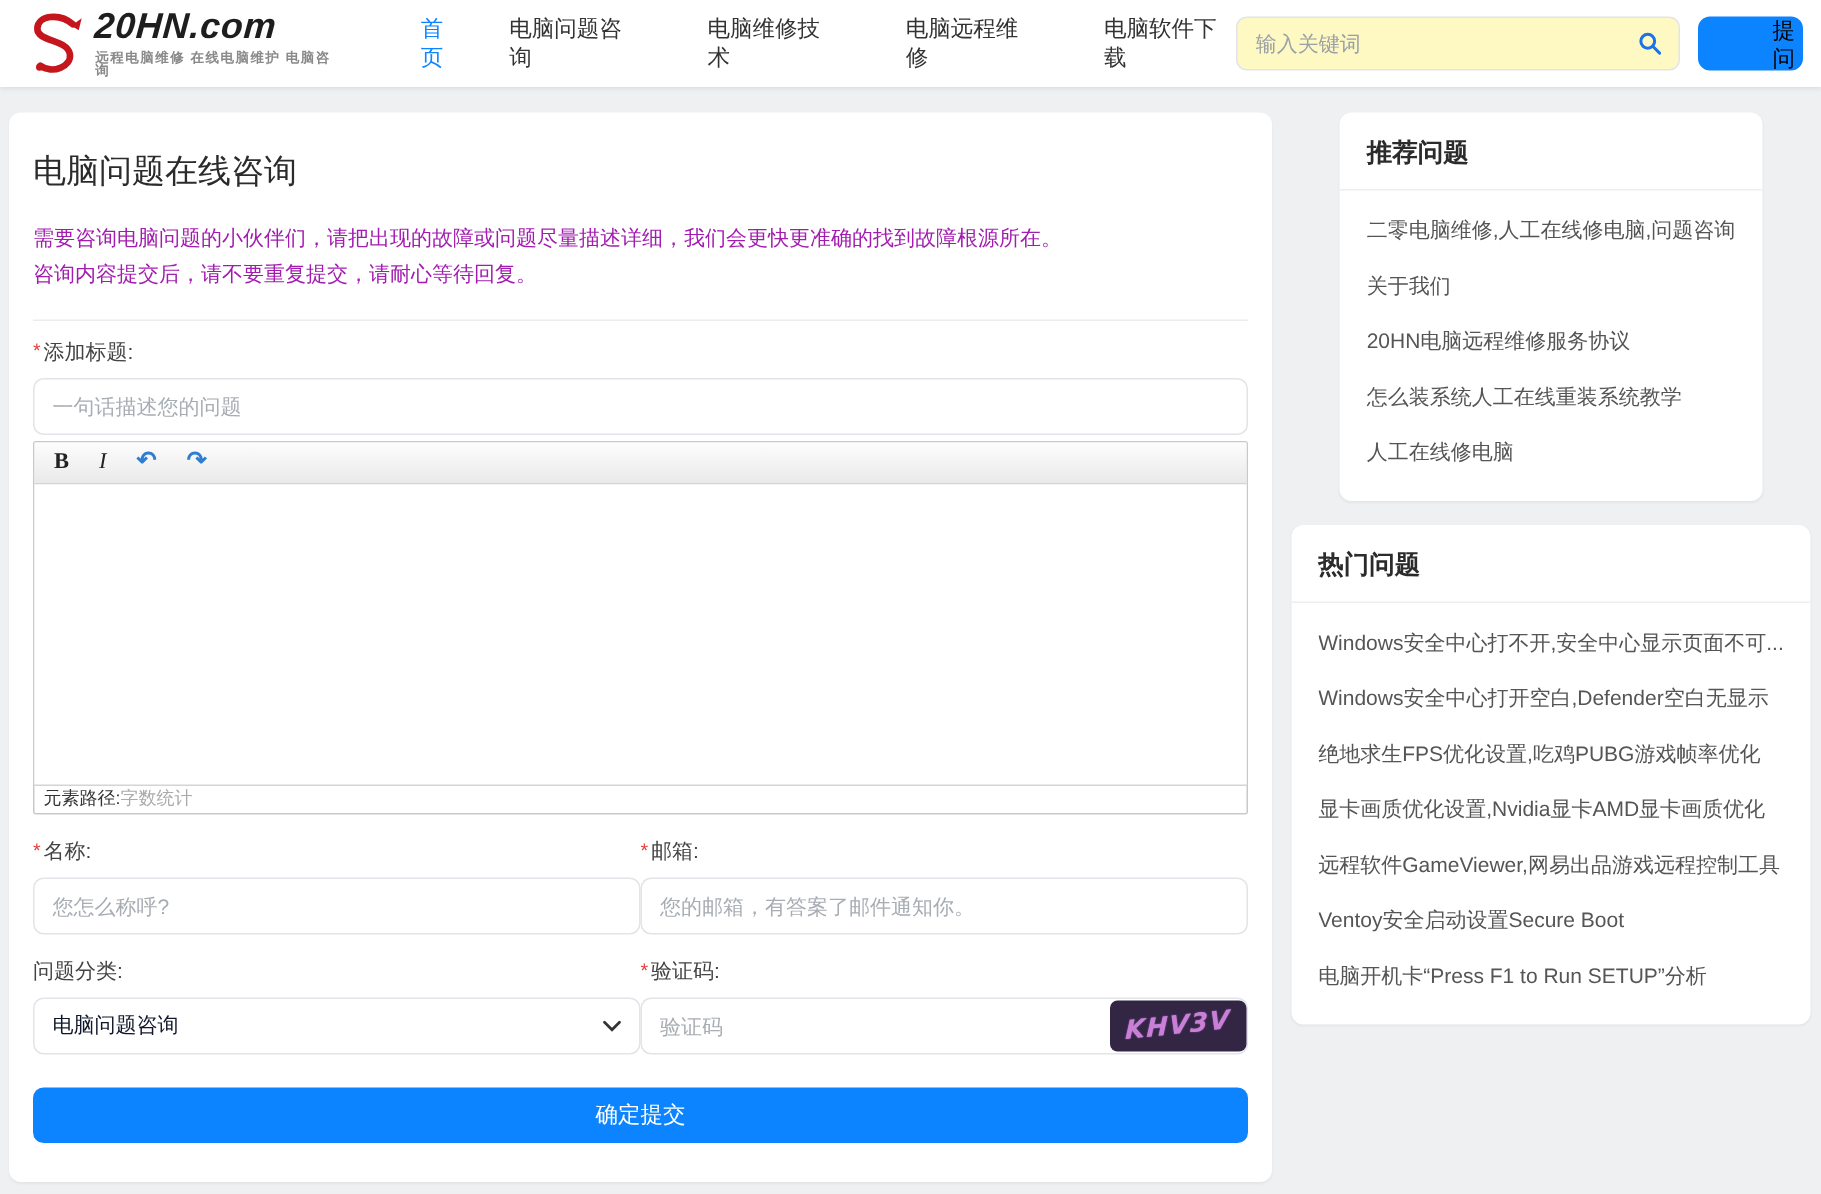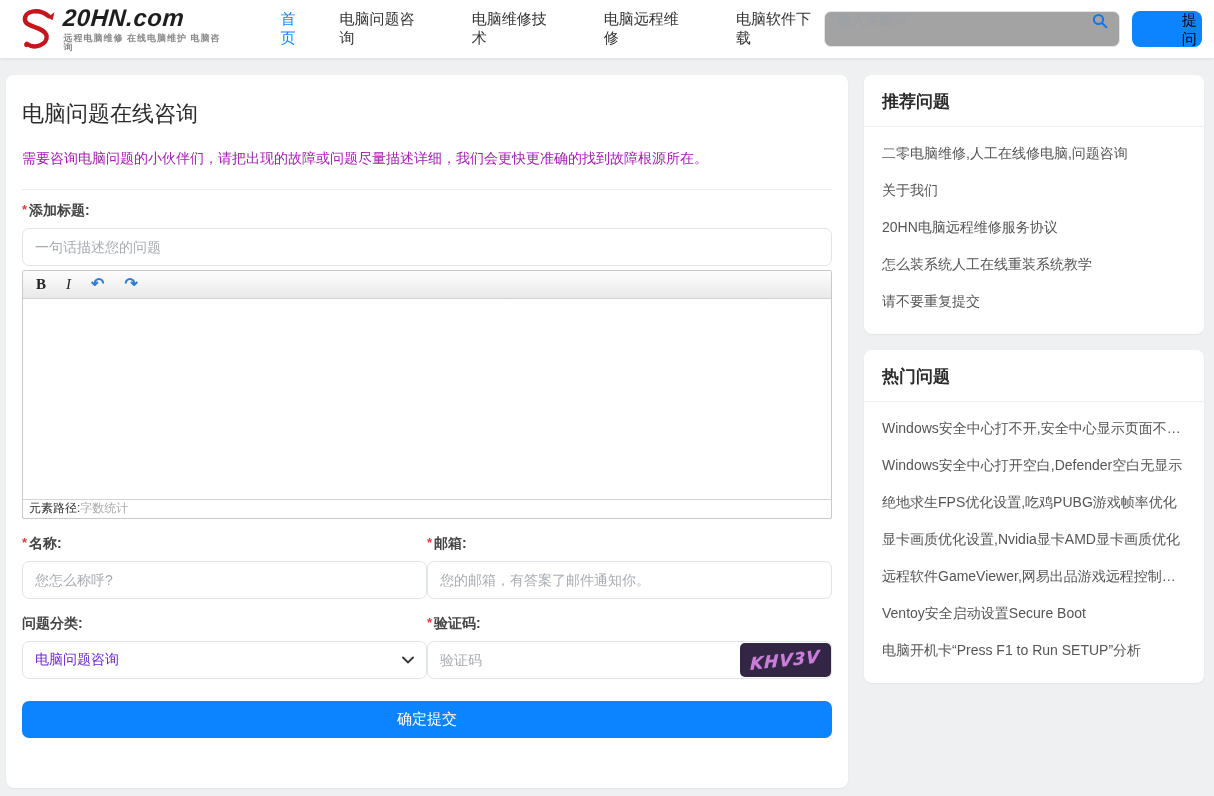--- a/index.html
+++ b/index.html
@@ -17,45 +17,45 @@
   .brand-text { display:flex; flex-direction:column; line-height:1; }
   .brand-name {
     font-size:24px; font-weight:800; color:#1e1e1e; font-style:italic;
     letter-spacing:.5px; transform:skewX(-4deg);
   }
   .brand-tagline { font-size:9px; color:#8a8a8a; margin-top:4px; letter-spacing:1px; font-weight:bold; }
   .nav { display:flex; align-items:center; gap:44px; margin-left:38px; }
   .nav a { text-decoration:none; font-size:15px; color:#333; cursor:pointer; }
   .nav a.active { color:#0d84ff;text-align:right; }
   .search-wrap {
-    margin-left:auto; width:300px; height:36px; background:#a3a3a3;
-    border:1px solid #e1e4e8; border-radius:7px; display:flex; align-items:flex-start;
+    margin-left:auto; width:300px; height:36px; background:#fef9c3;
+    border:1px solid #e1e4e8; border-radius:7px; display:flex; align-items:center;
     padding:0 10px 0 12px;
   }
   .search-input {
     flex:1; border:none; outline:none; background:transparent; font-size:14px; color:#333;
     font-family:inherit;
   }
   .search-input::placeholder { color:#9aa0a6; }
   .ask-btn {
     margin-left:12px; margin-right:2px; width:70px; height:36px; background:#0d84ff; color:#000000;
     border:none; border-radius:8px; font-size:15px; cursor:pointer; font-family:inherit;padding-left:44px;
   }
   
   .content { display:flex; align-items:flex-start; gap:16px; padding:17px 10px 6px 6px; }
   .card { background:#fff; border-radius:8px; box-shadow:0 1px 2px rgba(0,0,0,.05); }
   .main-card { width:842px; min-height:713px; padding:18px 16px 24px; }
   .page-title { font-size:22px; font-weight:500; color:#2b2b2b; margin:6px 0 18px; }
   .intro { font-size:14px; color:#a21caf; line-height:1.7; }
   .divider { border:none; border-top:1px solid #ececec; margin:18px 0 4px; }
-  .field-label { font-size:14px; color:#444; margin:12px 0 8px; display:block;font-weight:bold; }
+  .field-label { font-size:14px; color:#444; margin:12px 0 8px; display:block; }
   .req { color:#e23b3b; margin-right:2px; font-size:13px; vertical-align:1px; }
   .text-input, .select-box {
     width:100%; height:38px; border:1px solid #e1e4e8; border-radius:7px;
-    padding:0 12px; font-size:14px; color:#6d28d9; outline:none; background:#fff;
+    padding:0 12px; font-size:14px; color:#0f172a; outline:none; background:#fff;
     font-family:inherit;
   }
   .text-input::placeholder { color:#a8adb3; }
   
   .editor { border:1px solid #c9c9c9; border-radius:2px; margin-top:4px; }
   .editor-toolbar {
     height:28px; display:flex; align-items:center; gap:14px; padding:0 10px;
     background:linear-gradient(#fdfdfd,#e9e9e9); border-bottom:1px solid #d4d4d4;
   }
   .tb-btn { cursor:pointer; font-size:15px; line-height:1; color:#222; background:none; border:none; padding:2px 3px; }
@@ -82,21 +82,21 @@
   .captcha-text {
     color:#c97fd8; font-family:"DejaVu Sans", sans-serif; font-weight:bold; font-style:italic;
     font-size:17px; letter-spacing:1px; transform:rotate(-6deg) skewX(-8deg);
     text-shadow:0 0 1px rgba(201,127,216,.8);
   }
   .submit-btn {
     margin-top:22px; width:100%; height:37px; background:#0d84ff; color:#fff; border:none;
     border-radius:7px; font-size:15px; cursor:pointer; font-family:inherit;
   }
   
-  .sidebar { width:340px; display:flex; flex-direction:column; gap:16px; }
+  .sidebar { width:340px; display:flex; flex-direction:column; gap:16px;align-items:center; }
   .side-card-title {
     font-size:17px; font-weight:700; color:#2b2b2b; padding:15px 18px 13px;
     border-bottom:1px solid #eee;
   }
   .side-list { padding:8px 18px 14px; }
   .side-list a {
     display:block; font-size:14px; color:#555; text-decoration:none; padding:9.5px 0;
     white-space:nowrap; overflow:hidden; text-overflow:ellipsis; cursor:pointer;
   }
   svg { display:block; }
@@ -135,20 +135,21 @@
 
   <button class="ask-btn">提问</button>
 </div>
 
 <div class="content">
 
   <div class="card main-card">
     <h1 class="page-title">电脑问题在线咨询</h1>
     <div class="intro">
       <div>需要咨询电脑问题的小伙伴们，请把出现的故障或问题尽量描述详细，我们会更快更准确的找到故障根源所在。</div>
+      <div>咨询内容提交后，请不要重复提交，请耐心等待回复。</div>
     </div>
     <hr class="divider">
 
     <label class="field-label">
       <span class="req">*</span><span>添加标题:</span>
     </label>
     <input class="text-input" placeholder="一句话描述您的问题" style="">
 
     <div class="editor">
       <div class="editor-toolbar">
@@ -208,21 +209,21 @@
   </div>
 
   <div class="sidebar">
     <div class="card">
       <div class="side-card-title">推荐问题</div>
       <div class="side-list">
         <a>二零电脑维修,人工在线修电脑,问题咨询</a>
         <a>关于我们</a>
         <a>20HN电脑远程维修服务协议</a>
         <a>怎么装系统人工在线重装系统教学</a>
-        <a>请不要重复提交</a>
+        <a>人工在线修电脑</a>
       </div>
     </div>
 
     <div class="card">
       <div class="side-card-title">热门问题</div>
       <div class="side-list">
         <a>Windows安全中心打不开,安全中心显示页面不可...</a>
         <a>Windows安全中心打开空白,Defender空白无显示</a>
         <a>绝地求生FPS优化设置,吃鸡PUBG游戏帧率优化</a>
         <a>显卡画质优化设置,Nvidia显卡AMD显卡画质优化</a>

